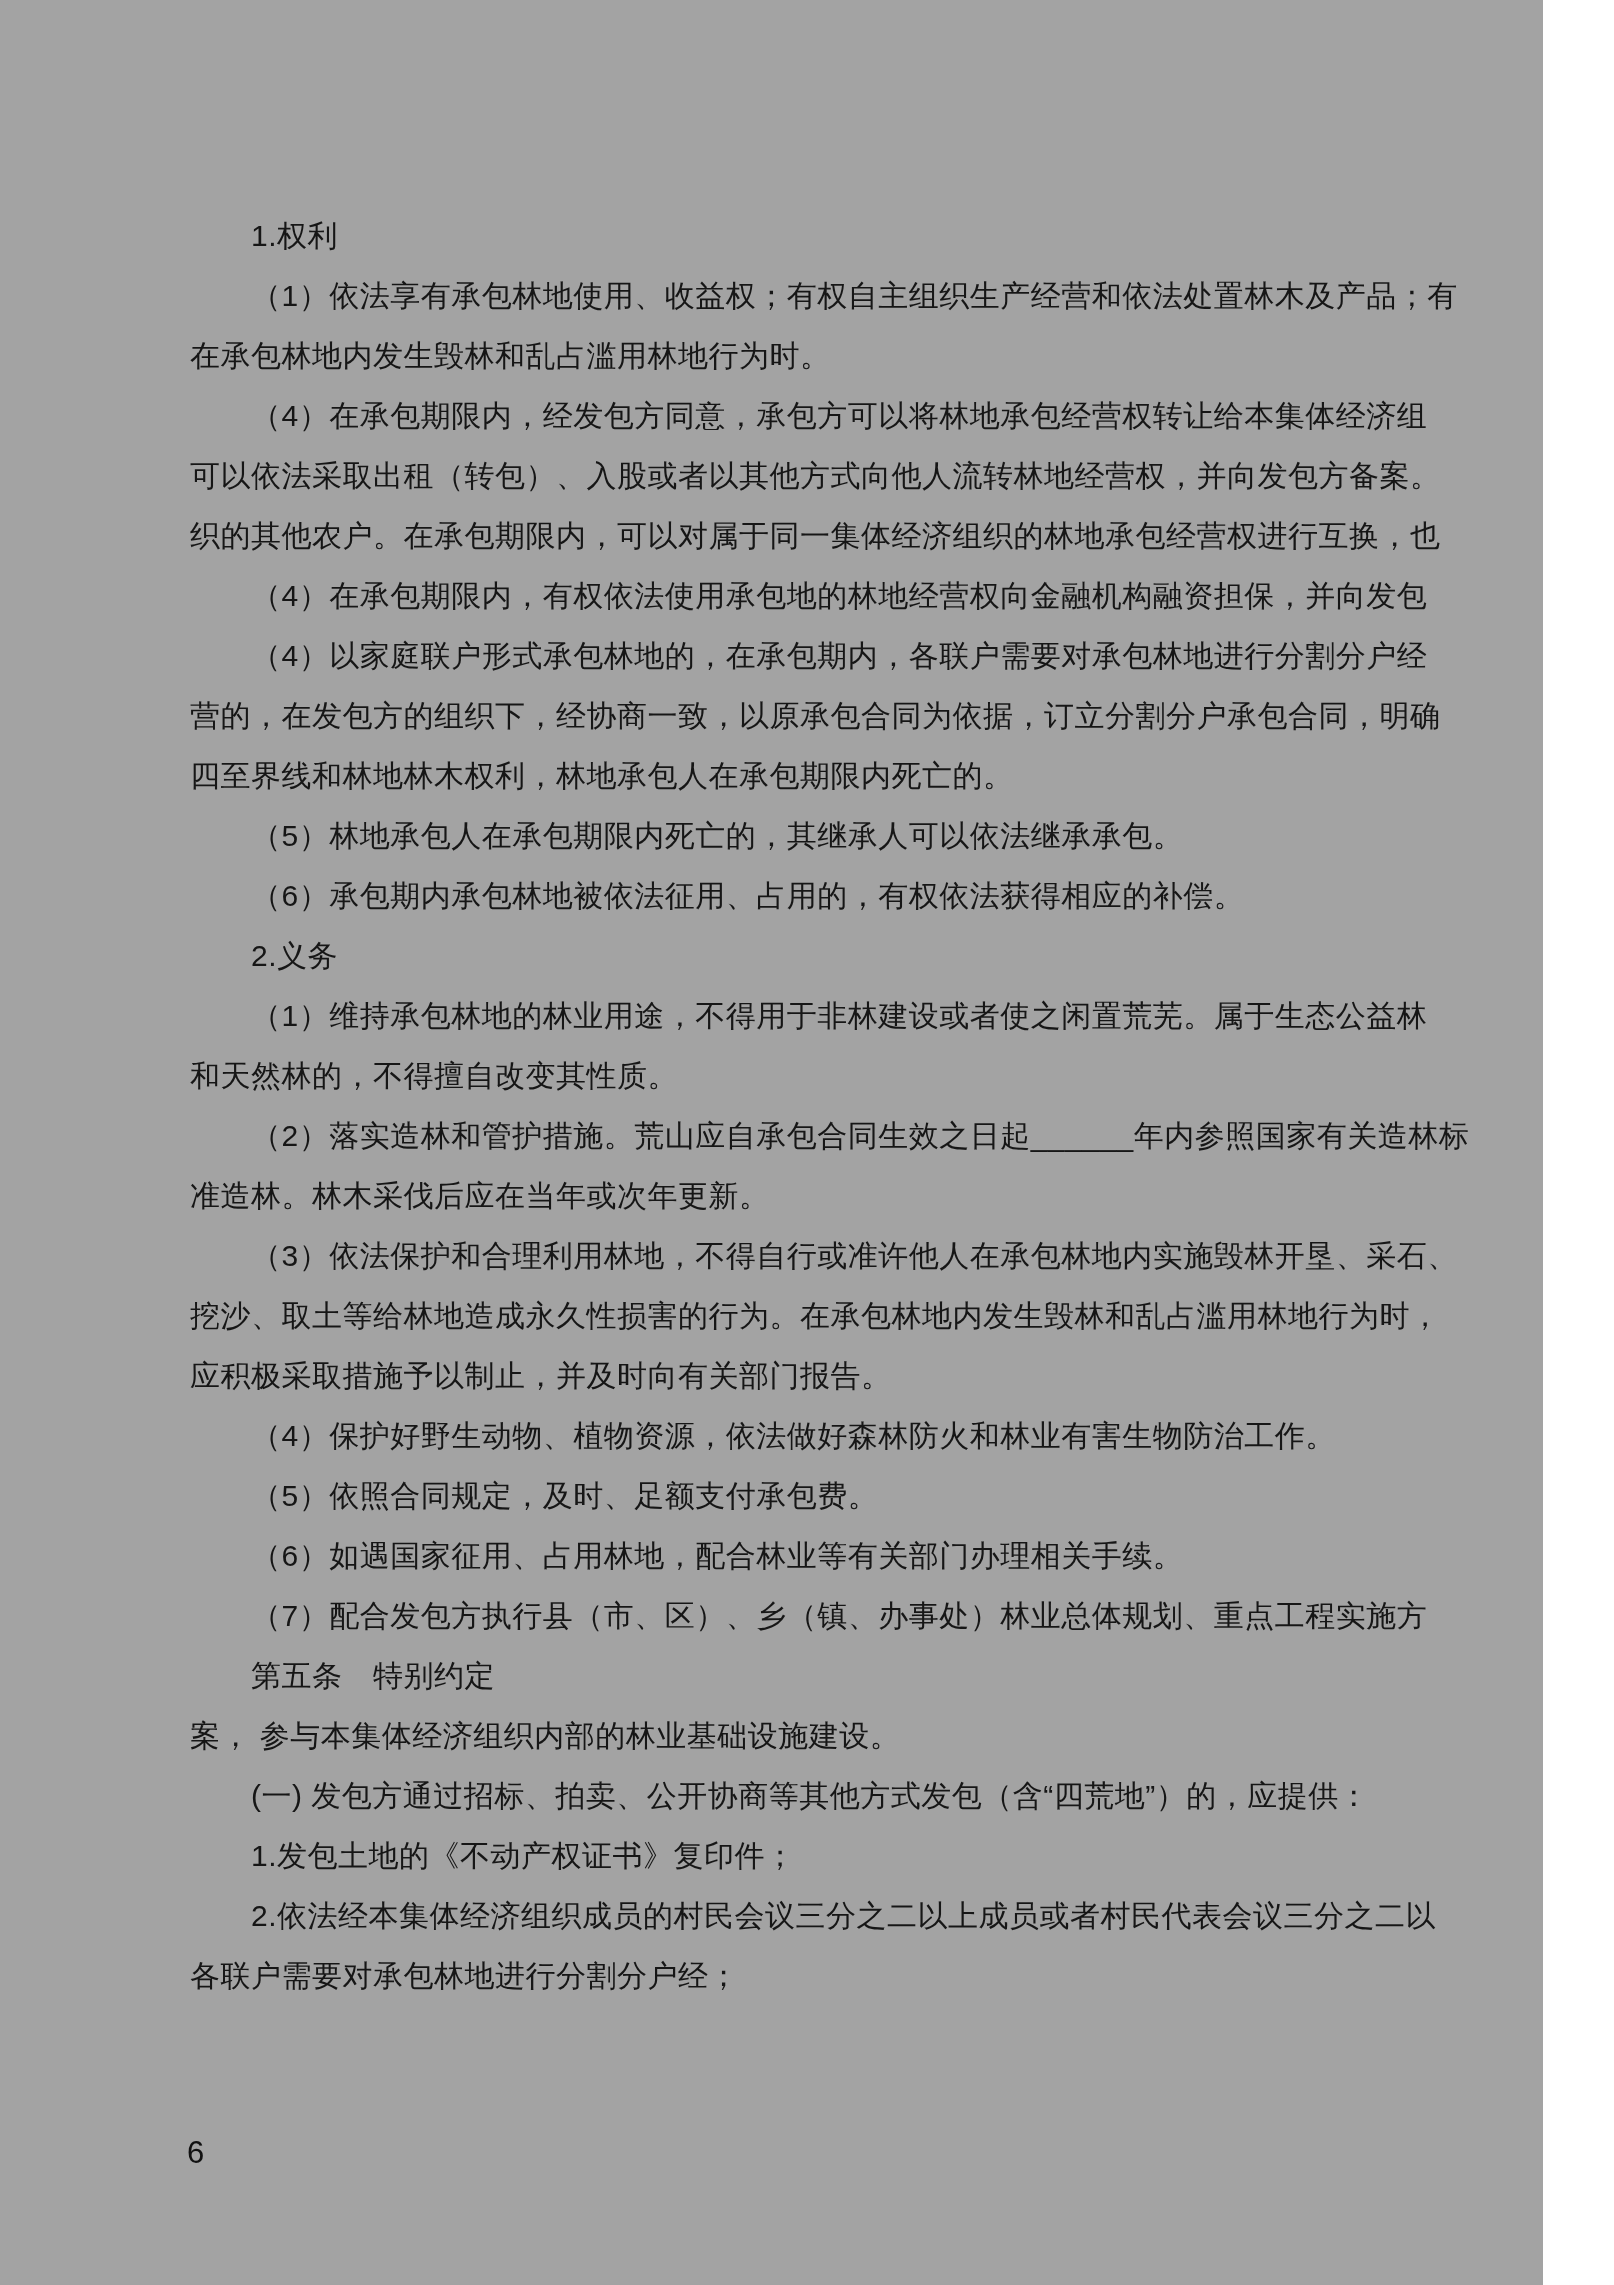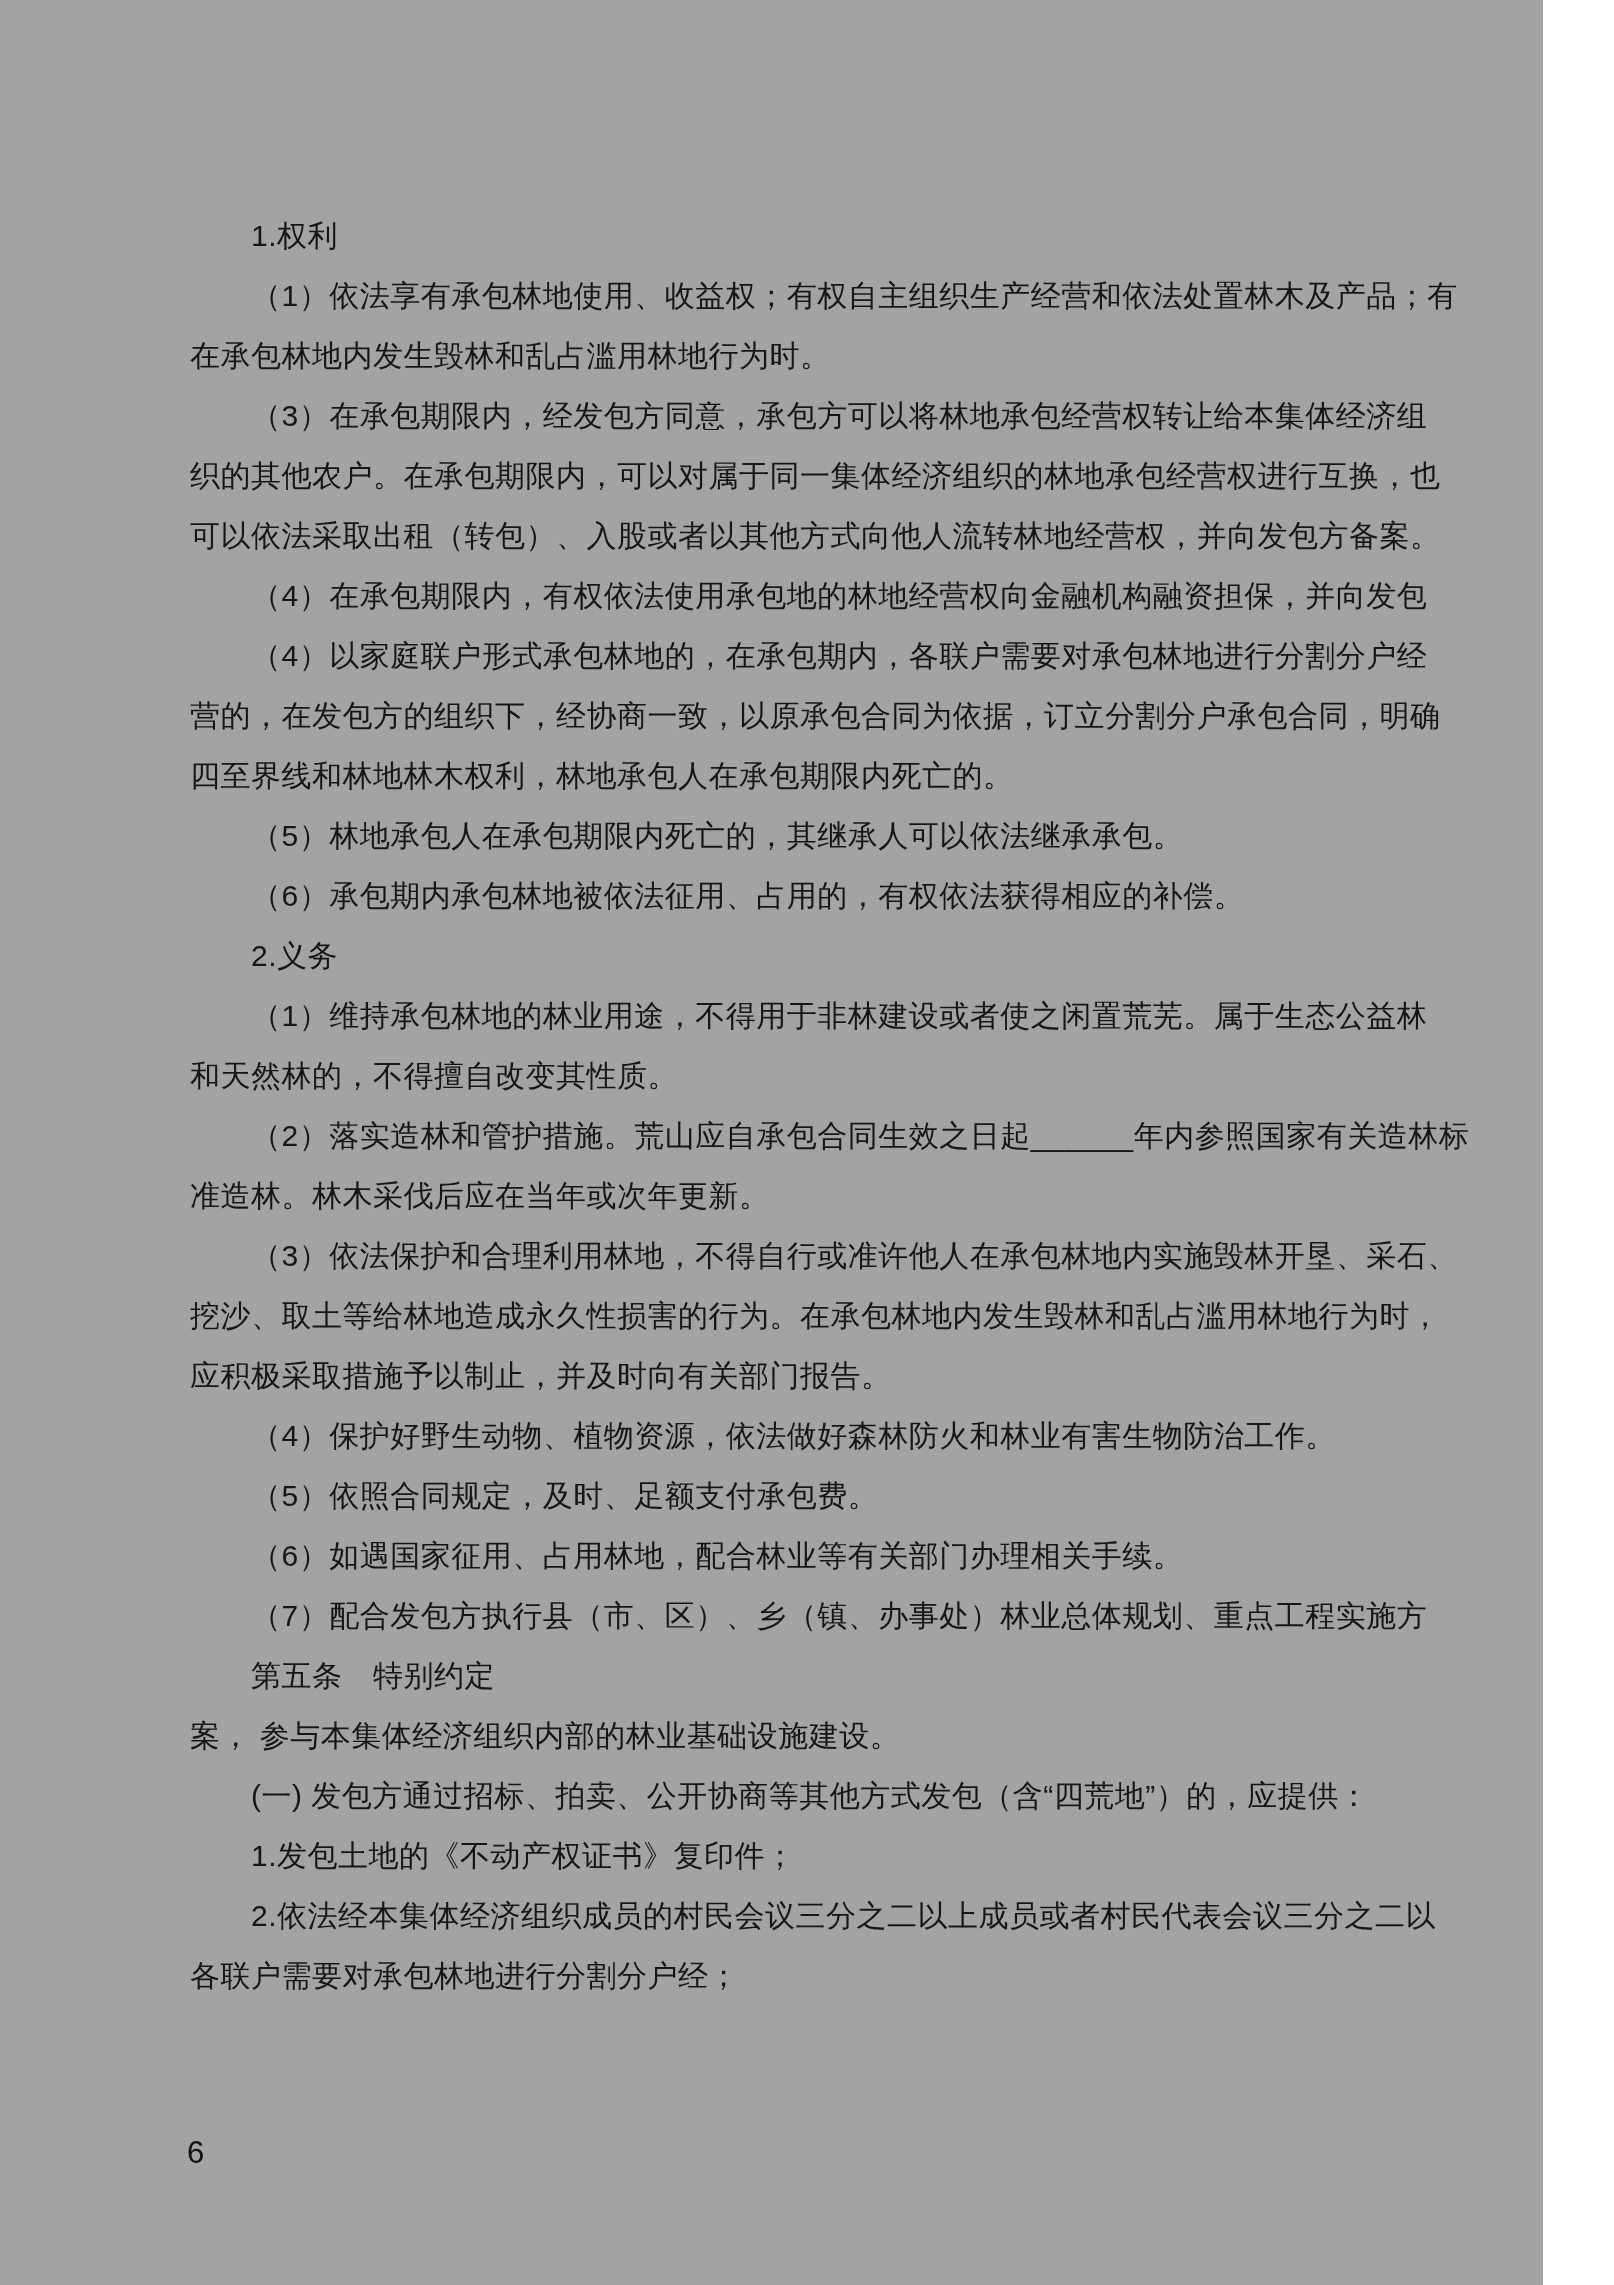--- a/index.html
+++ b/index.html
@@ -42,23 +42,23 @@
   }
 </style>
 </head>
 <body>
 
 <div class="page">
   <div class="content">
     <div class="line indent">1.权利</div>
     <div class="line indent">（1）依法享有承包林地使用、收益权；有权自主组织生产经营和依法处置林木及产品；有</div>
     <div class="line">在承包林地内发生毁林和乱占滥用林地行为时。</div>
-    <div class="line indent">（3）在承包期限内，经发包方同意，承包方可以将林地承包经营权转让给本集体经济组</div>
+    <div class="line indent">（4）在承包期限内，经发包方同意，承包方可以将林地承包经营权转让给本集体经济组</div>
+    <div class="line">可以依法采取出租（转包）、入股或者以其他方式向他人流转林地经营权，并向发包方备案。</div>
     <div class="line">织的其他农户。在承包期限内，可以对属于同一集体经济组织的林地承包经营权进行互换，也</div>
-    <div class="line">可以依法采取出租（转包）、入股或者以其他方式向他人流转林地经营权，并向发包方备案。</div>
     <div class="line indent">（4）在承包期限内，有权依法使用承包地的林地经营权向金融机构融资担保，并向发包</div>
     <div class="line indent">（4）以家庭联户形式承包林地的，在承包期内，各联户需要对承包林地进行分割分户经</div>
     <div class="line">营的，在发包方的组织下，经协商一致，以原承包合同为依据，订立分割分户承包合同，明确</div>
     <div class="line">四至界线和林地林木权利，林地承包人在承包期限内死亡的。</div>
     <div class="line indent">（5）林地承包人在承包期限内死亡的，其继承人可以依法继承承包。</div>
     <div class="line indent">（6）承包期内承包林地被依法征用、占用的，有权依法获得相应的补偿。</div>
     <div class="line indent">2.义务</div>
     <div class="line indent">（1）维持承包林地的林业用途，不得用于非林建设或者使之闲置荒芜。属于生态公益林</div>
     <div class="line">和天然林的，不得擅自改变其性质。</div>
     <div class="line indent">（2）落实造林和管护措施。荒山应自承包合同生效之日起______年内参照国家有关造林标</div>

